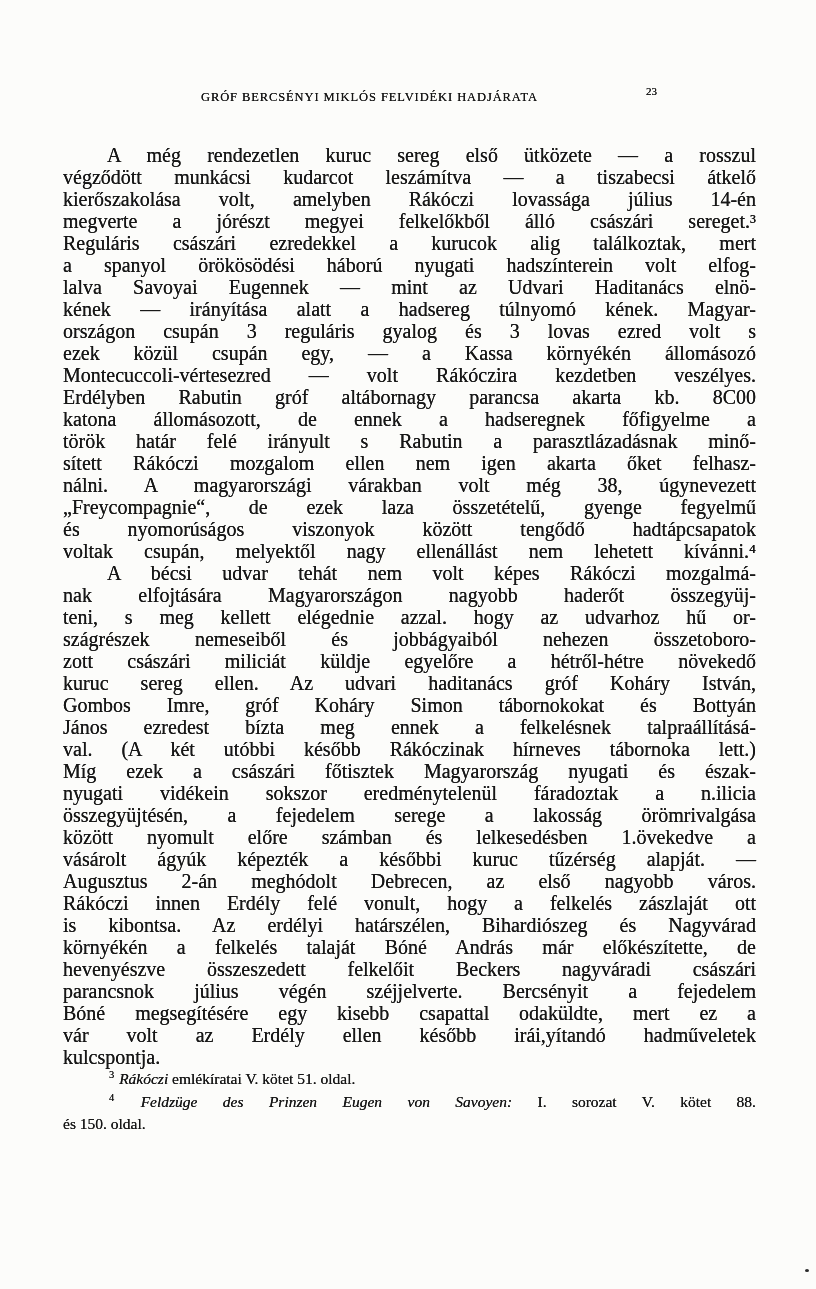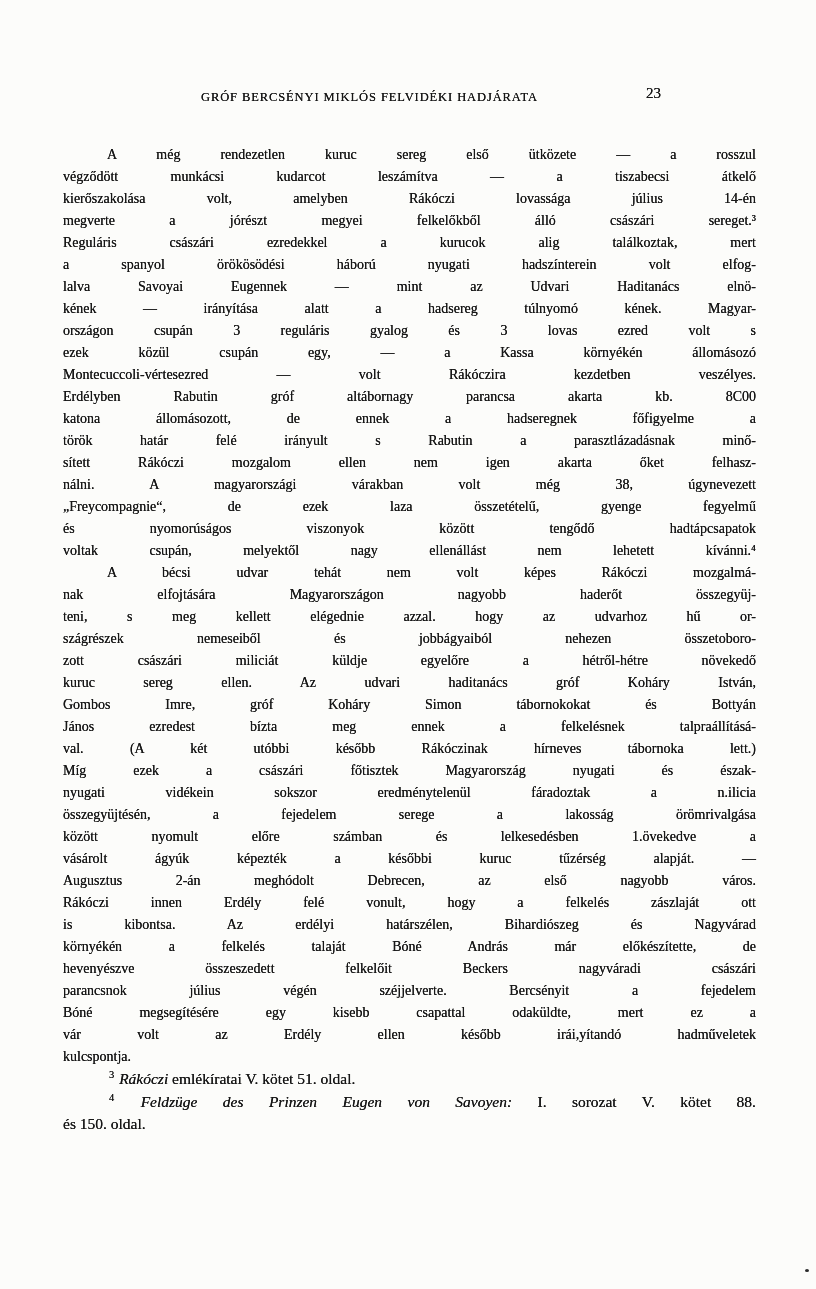--- a/index.html
+++ b/index.html
@@ -15,28 +15,28 @@
   
   .page-header { position:absolute; top:0; left:0; width:100%; height:120px; }
   .header-title {
     position:absolute; left:201px; top:90px;
     font-size:12.5px; letter-spacing:0.9px; font-weight:500;
     white-space:nowrap;
     text-shadow: 0 0 0.4px currentColor;
   }
   .page-number {
     position:absolute; left:646px; top:85px;
-    font-size:15px; font-weight:500;
+    font-size:11px; font-weight:500;
     text-shadow: 0 0 0.4px currentColor;
   }
   
   .text-block { position:absolute; left:63px; top:144px; width:693px; }
   .paragraph { width:100%; }
   .line {
-    font-size:14px; line-height:22px;
+    font-size:20px; line-height:22px;
     text-align:justify; text-align-last:justify;
     text-shadow: 0 0 0.45px currentColor;
     white-space:normal;
   }
   .paragraph .line:first-child { text-indent:44px; }
   .paragraph-last-short .line:last-child { text-align-last:left; }
   
   .footnotes { width:100%; }
   .fn-line {
     font-size:15.5px; line-height:22.5px;

